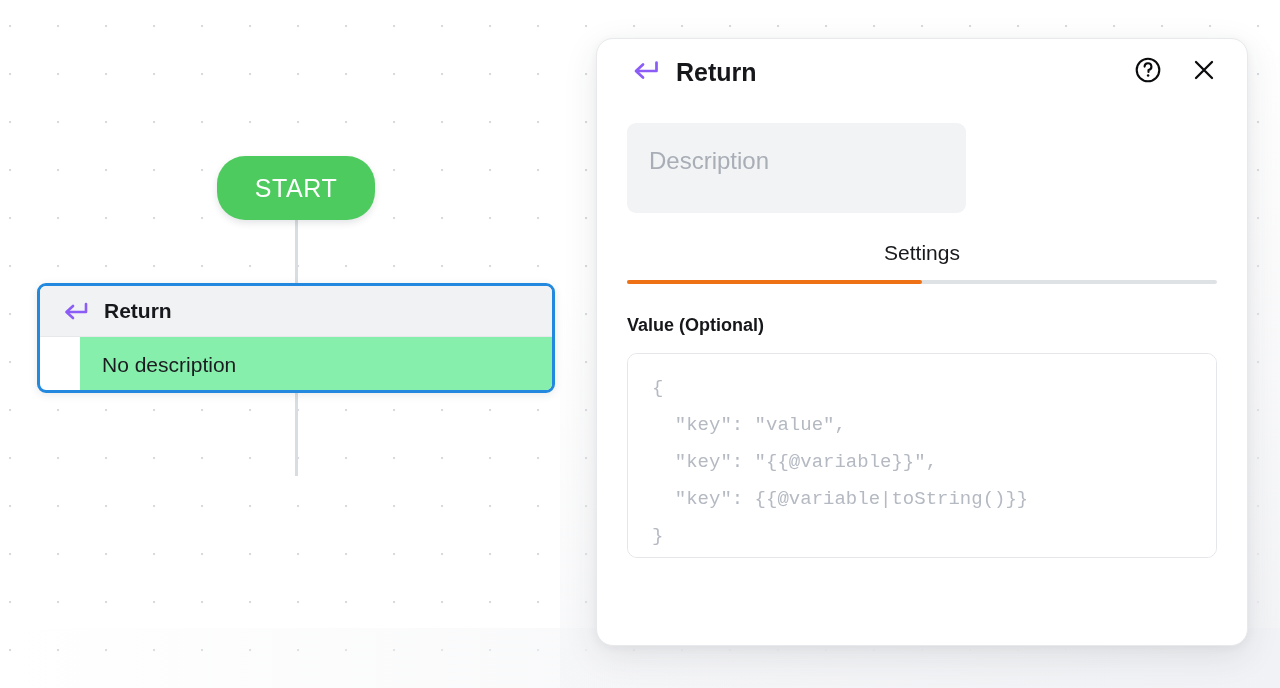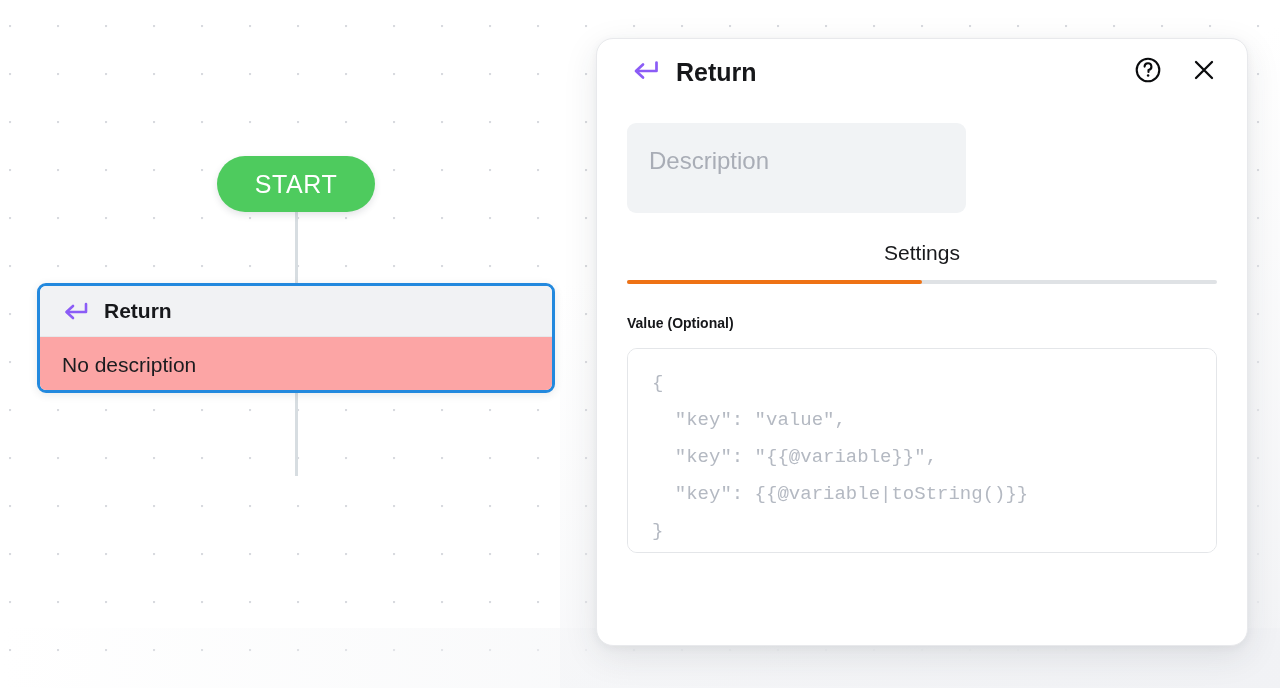--- a/index.html
+++ b/index.html
@@ -50,21 +50,21 @@
     position: absolute;
     width: 3px;
     background: #d7dde1;
     left: 295px;
   }
   #connector-top    { top: 190px; height: 100px; }
   #connector-bottom { top: 386px; height: 90px; }
 
   .pill {
     position: absolute;
-    height: 56px;
+    height: 64px;
     width: 158px;
     border-radius: 28px;
     display: flex;
     align-items: center;
     justify-content: center;
     color: #ffffff;
     font-size: 25px;
     letter-spacing: 0.6px;
     box-shadow: 0 3px 7px rgba(40,50,60,0.13);
     user-select: none;
@@ -101,21 +101,22 @@
   #node-return-title {
     font-size: 21px;
     font-weight: bold;
     color: #17181b;
   }
   #node-return-body {
     height: 56px;
     display: flex;
     align-items: center;
     padding-left: 22px;
-    background: #fca5a5;
+    background: #86efac;
+    margin-left: 40px;
   }
   #node-return-desc {
     font-size: 21px;
     color: #1b1c1f;
   }
 
   .return-arrow-svg { display: block; }
 
   
   #panel {
@@ -196,21 +197,21 @@
     position: absolute;
     left: 0; top: 0;
     width: 50%;
     height: 4px;
     background: #EE7215;
     border-radius: 2px;
   }
 
   #value-label {
     margin: 31px 30px 0 30px;
-    font-size: 14px;
+    font-size: 18px;
     font-weight: bold;
     color: #16171a;
   }
 
   #value-field {
     display: block;
     margin: 17px 30px 0 30px;
     width: calc(100% - 60px);
     height: 205px;
     border: 1px solid #e4e6e9;

